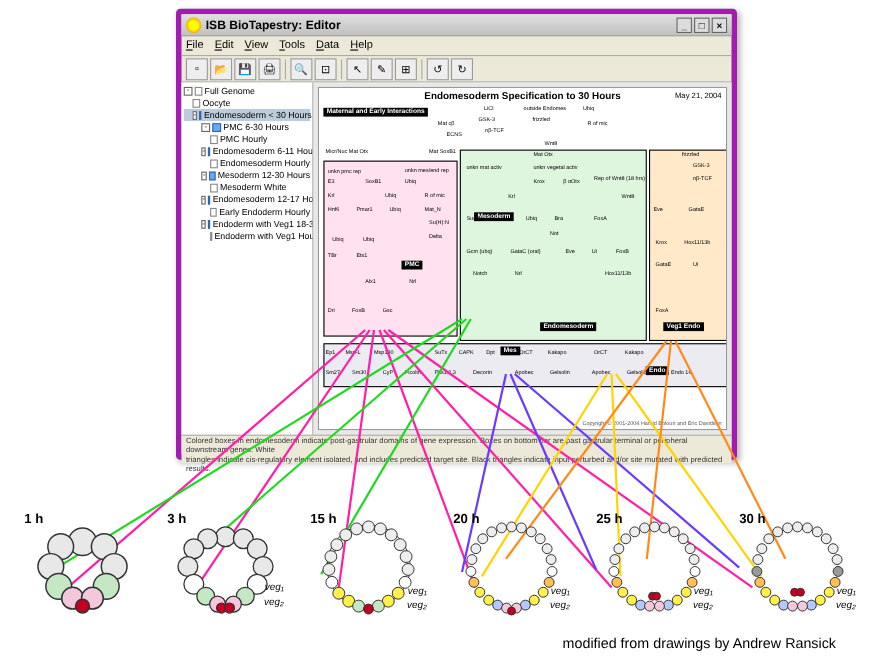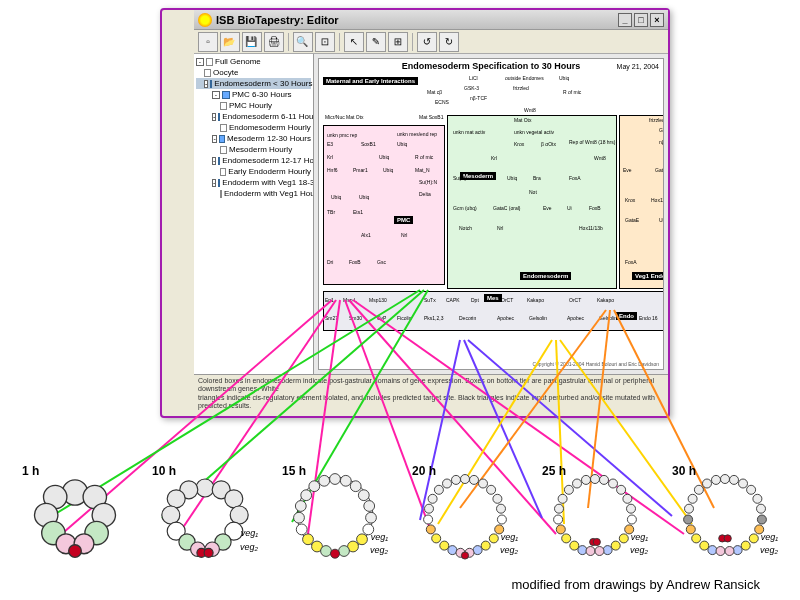--- a/index.html
+++ b/index.html
@@ -1,18 +1,18 @@
 <!DOCTYPE html>
 <html><head>
 <meta charset="utf-8">
 <style>
   * { box-sizing: border-box; margin: 0; padding: 0; }
   body { font-family: Arial, sans-serif; font-size: 10px; background: #fff; width: 800px; height: 600px; position: relative; overflow: hidden; }
 
-  .app-window { position: absolute; left: 160px; top: 8px; width: 510px; height: 410px; border: 2px solid #a21caf; border-radius: 4px; background: #ece9d8; box-shadow: 2px 2px 6px rgba(0,0,0,0.3); padding-left: 32px; }
+  .app-window { position: absolute; left: 160px; top: 8px; width: 510px; height: 410px; border: 5px solid #a21caf; border-radius: 4px; background: #ece9d8; box-shadow: 2px 2px 6px rgba(0,0,0,0.3); }
   .titlebar { display: flex; align-items: center; height: 20px; background: linear-gradient(#e0e0e0,#c0c0c0); padding: 2px 4px; border-bottom: 1px solid #999; font-size: 11px; font-weight: bold; }
   .titlebar .app-icon { width: 14px; height: 14px; border-radius: 50%; background: radial-gradient(circle,#ff0 40%,#f80 80%); margin-right: 4px; }
   .titlebar .spacer { flex: 1; }
   .window-btn { width: 14px; height: 14px; border: 1px solid #666; background: #ddd; margin-left: 2px; font-size: 9px; line-height: 12px; text-align: center; }
 
   .menubar { display: flex; align-items: center; height: 18px; padding: 0 4px; border-bottom: 1px solid #aaa; font-size: 10px; }
   .menubar span { margin-right: 10px; cursor: default; }
   .menubar span u { text-decoration: underline; }
 
   .toolbar { display: flex; align-items: center; height: 24px; padding: 2px 4px; border-bottom: 1px solid #aaa; gap: 2px; }
@@ -59,20 +59,28 @@
 <div class="app-window">
   <div class="titlebar">
     <div class="app-icon"></div>
     <span>ISB BioTapestry: Editor</span>
     <div class="spacer"></div>
     <div class="window-btn">_</div>
     <div class="window-btn">□</div>
     <div class="window-btn">×</div>
   </div>
 
+  <div class="menubar">
+    <span><u>F</u>ile</span>
+    <span><u>E</u>dit</span>
+    <span><u>V</u>iew</span>
+    <span><u>T</u>ools</span>
+    <span><u>D</u>ata</span>
+    <span><u>H</u>elp</span>
+  </div>
 
   <div class="toolbar">
     <div class="tool-btn">▫</div>
     <div class="tool-btn">📂</div>
     <div class="tool-btn">💾</div>
     <div class="tool-btn">🖨</div>
     <div class="tool-sep"></div>
     <div class="tool-btn">🔍</div>
     <div class="tool-btn">⊡</div>
     <div class="tool-sep"></div>
@@ -118,21 +126,21 @@
           <span class="tree-page"></span>
           <span>Endomesoderm Hourly</span>
         </div>
       <div class="tree-item tree-indent2">
           <span class="tree-box">-</span>
           <span class="tree-folder"></span>
           <span>Mesoderm 12-30 Hours</span>
         </div>
       <div class="tree-item tree-indent3">
           <span class="tree-page"></span>
-          <span>Mesoderm Hourly</span>
+          <span>Mesoderm White</span>
         </div>
       <div class="tree-item tree-indent2">
           <span class="tree-box">-</span>
           <span class="tree-folder"></span>
           <span>Endomesoderm 12-17 Hours</span>
         </div>
       <div class="tree-item tree-indent3">
           <span class="tree-page"></span>
           <span>Early Endoderm Hourly</span>
         </div>
@@ -323,21 +331,21 @@
         <circle cx="26" cy="70" r="13" fill="#c4e8c4"></circle>
           <circle cx="74" cy="70" r="13" fill="#c4e8c4"></circle>
         <circle cx="40" cy="82" r="11" fill="#f4c8dc"></circle>
           <circle cx="60" cy="82" r="11" fill="#f4c8dc"></circle>
         <circle cx="50" cy="90" r="7" fill="#c40020"></circle>
       </g>
     </svg>
   </div>
 
   <div class="embryo">
-    <div class="embryo-label">10 h</div>
+    <div class="embryo-label">3 h</div>
     <svg viewBox="0 0 100 100">
       <g stroke="#333" stroke-width="1.3" fill="#e8e8e8">
         <circle cx="50" cy="20" r="10"></circle>
           <circle cx="32" cy="22" r="10"></circle>
           <circle cx="68" cy="22" r="10"></circle>
         <circle cx="18" cy="32" r="10"></circle>
           <circle cx="82" cy="32" r="10"></circle>
         <circle cx="12" cy="50" r="10"></circle>
           <circle cx="88" cy="50" r="10"></circle>
       </g>

